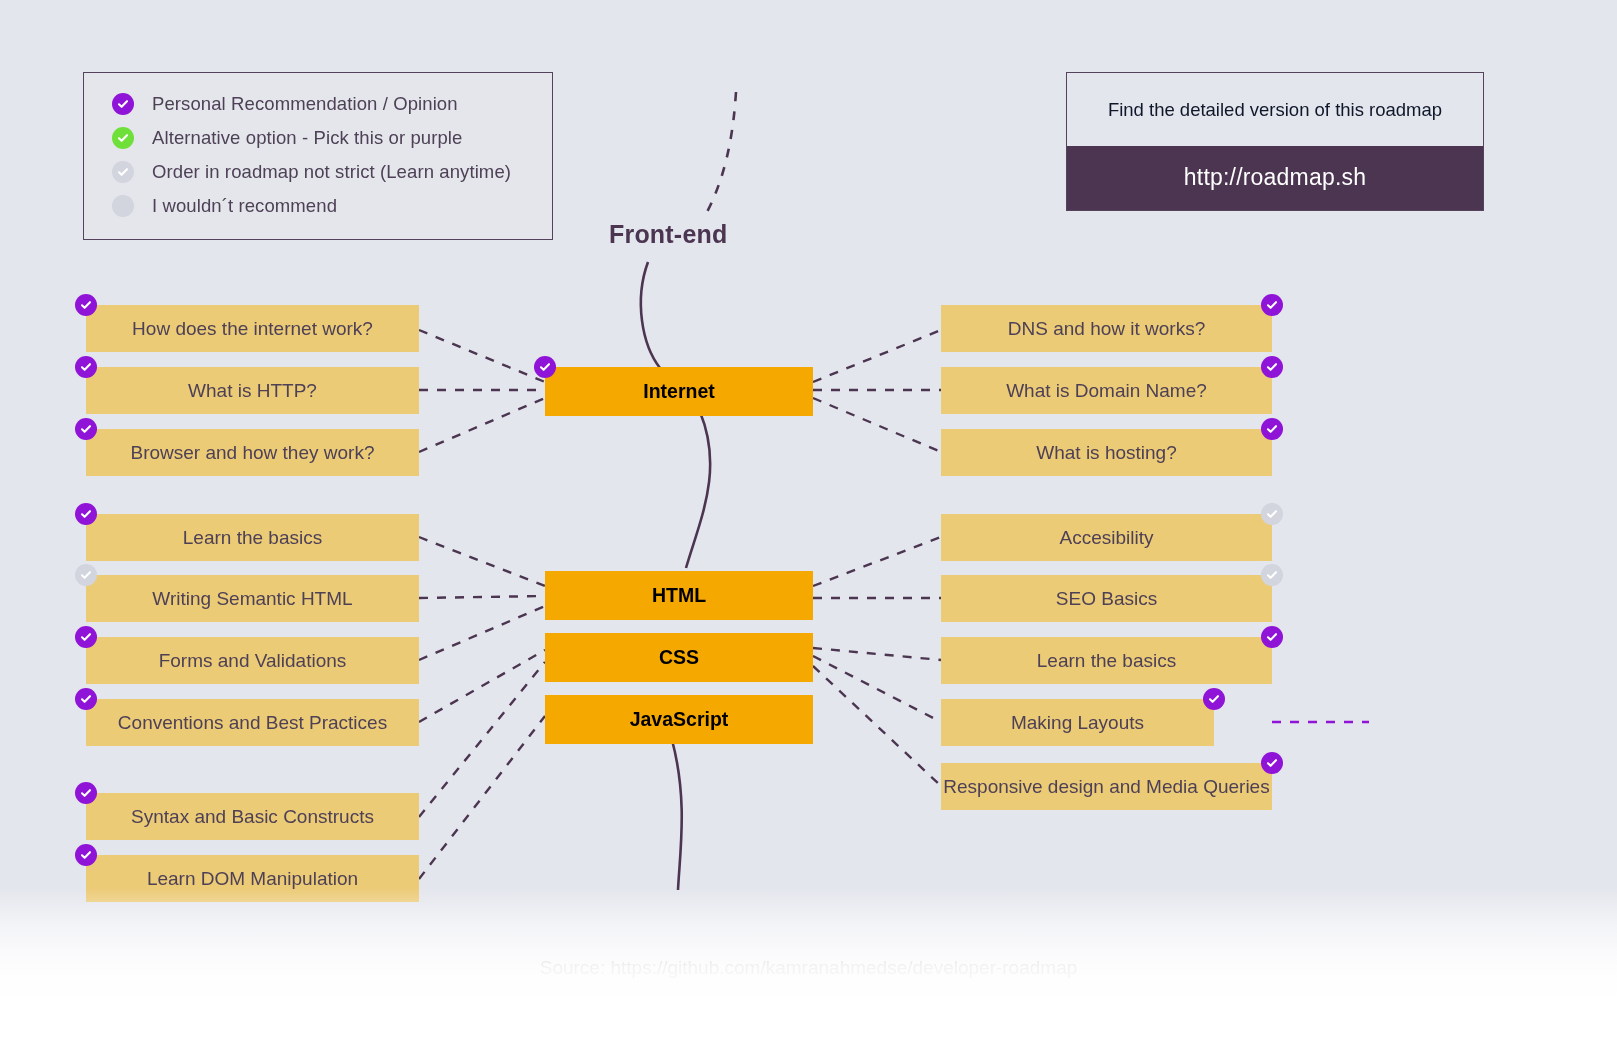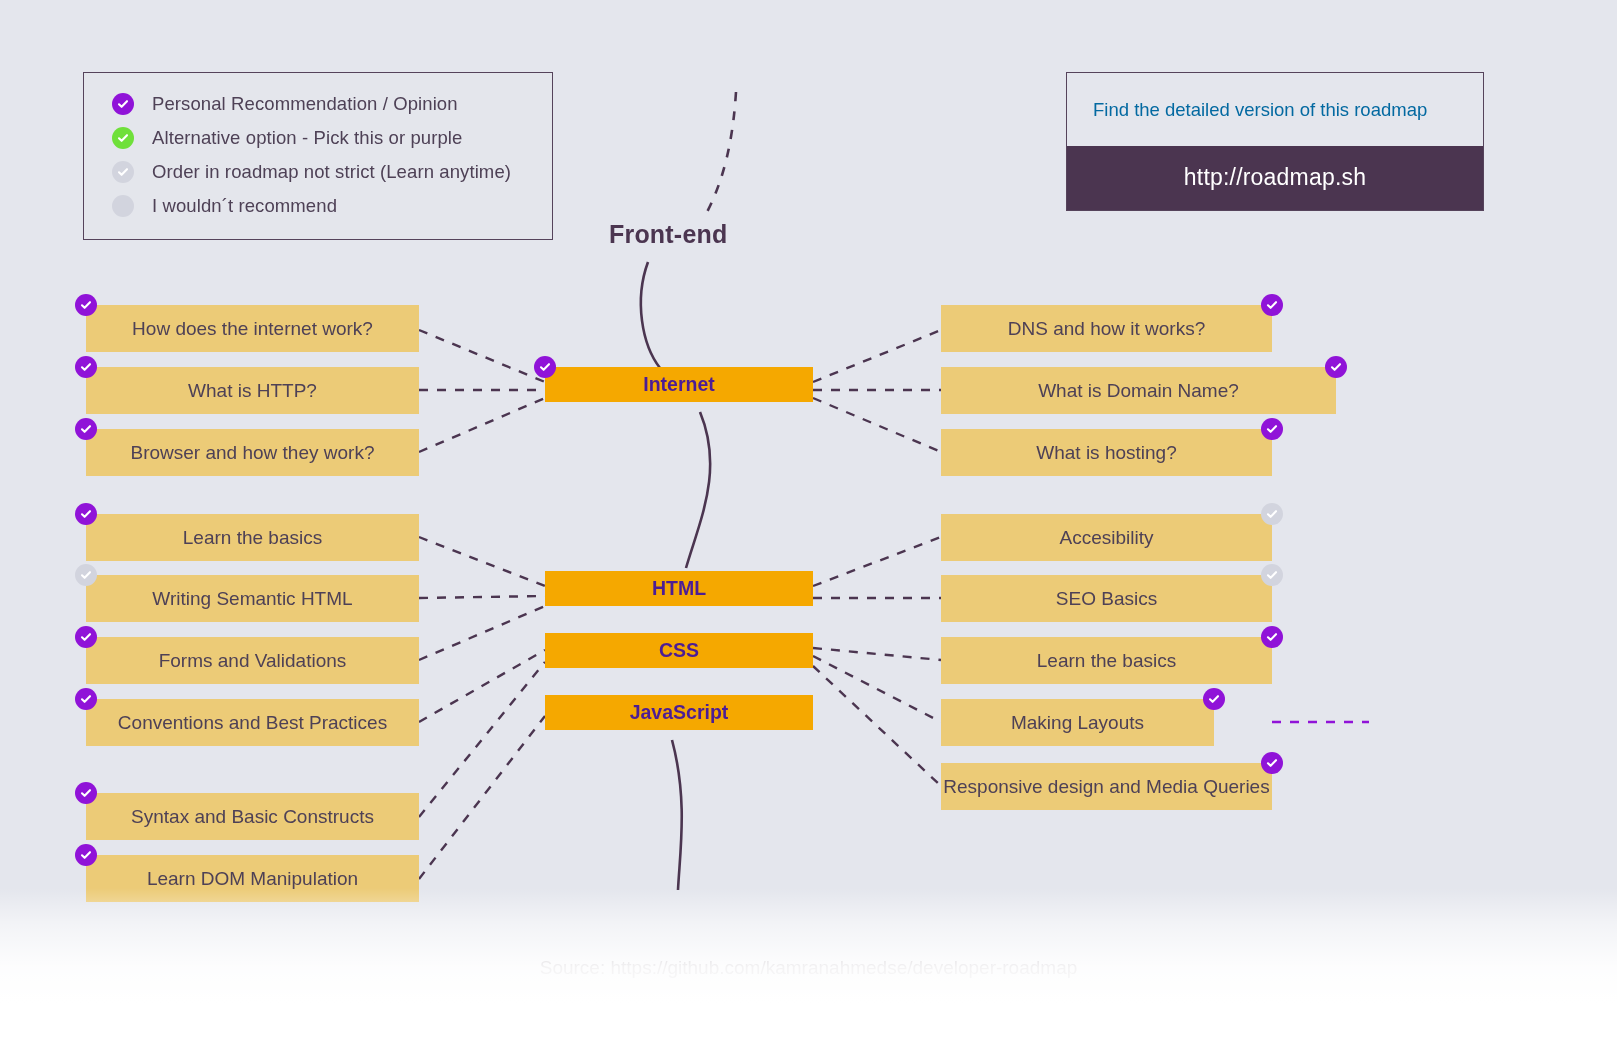--- a/index.html
+++ b/index.html
@@ -40,21 +40,21 @@
   .b-green{background:#6fe03a;}
   .b-gray{background:#d2d4de;}
   .b-plain{background:#d2d4de;}
 
   
   .infobox{
     position:absolute;left:1066px;top:72px;width:418px;
     border:1.6px solid #55435b;box-sizing:border-box;
   }
   .infobox-top{padding:19px 26px 19px 26px;}
-  .infobox-line{font-size:18.5px;color:#0369a1;line-height:35px;}
+  .infobox-line{font-size:18.5px;color:#0f172a;line-height:35px;text-align:center;}
   .infobox-url{
     background:#4b3550;color:#ffffff;text-align:center;
     font-size:23px;padding:18px 0 19px 0;letter-spacing:.2px;
   }
 
   
   .frontend-title{
     position:absolute;left:609px;top:220px;
     font-size:25px;font-weight:bold;color:#4b3550;letter-spacing:.2px;
   }
@@ -63,21 +63,21 @@
     font-size:19px;color:#5d5263;
   }
 
   
   .node{
     position:absolute;box-sizing:border-box;
     display:flex;align-items:center;justify-content:center;
     font-size:19px;color:#4e4156;
   }
   .node.leaf{background:#eccb77;height:47px;}
-  .node.spine{background:#f5a800;height:35px;font-weight:bold;font-size:19.5px;color:#4c1d95;}
+  .node.spine{background:#f5a800;height:49px;font-weight:bold;font-size:19.5px;color:#000000;}
   .node .nb{position:absolute;top:-11px;}
   .node .nb.left{left:-11px;}
   .node .nb.right{right:-11px;}
 
   .cssbox{
     position:absolute;left:1369px;top:615px;width:138px;height:222px;
     background:#eccb77;box-sizing:border-box;
     display:flex;flex-direction:column;align-items:center;justify-content:center;
     font-size:18.5px;color:#4e4156;
   }
@@ -281,21 +281,21 @@
   <div class="node leaf" style="left:86px;top:855px;width:333px;">
     <span class="nb left">
         <span class="badge b-purple">
           <svg width="12" height="12" viewBox="0 0 12 12">
             <path d="M2 6.3 L4.6 8.8 L10 3.2" stroke="#fff" stroke-width="2.1" fill="none" stroke-linecap="round" stroke-linejoin="round"></path>
           </svg>
         </span>
       </span>
     <span>Learn DOM Manipulation</span>
   </div>
-  <div class="node leaf" style="left:941px;top:367px;width:395px;">
+  <div class="node leaf" style="left:941px;top:367px;width:331px;">
     <span class="nb right">
         <span class="badge b-purple">
           <svg width="12" height="12" viewBox="0 0 12 12">
             <path d="M2 6.3 L4.6 8.8 L10 3.2" stroke="#fff" stroke-width="2.1" fill="none" stroke-linecap="round" stroke-linejoin="round"></path>
           </svg>
         </span>
       </span>
     <span>What is Domain Name?</span>
   </div>
   <div class="node leaf" style="left:941px;top:429px;width:331px;">

